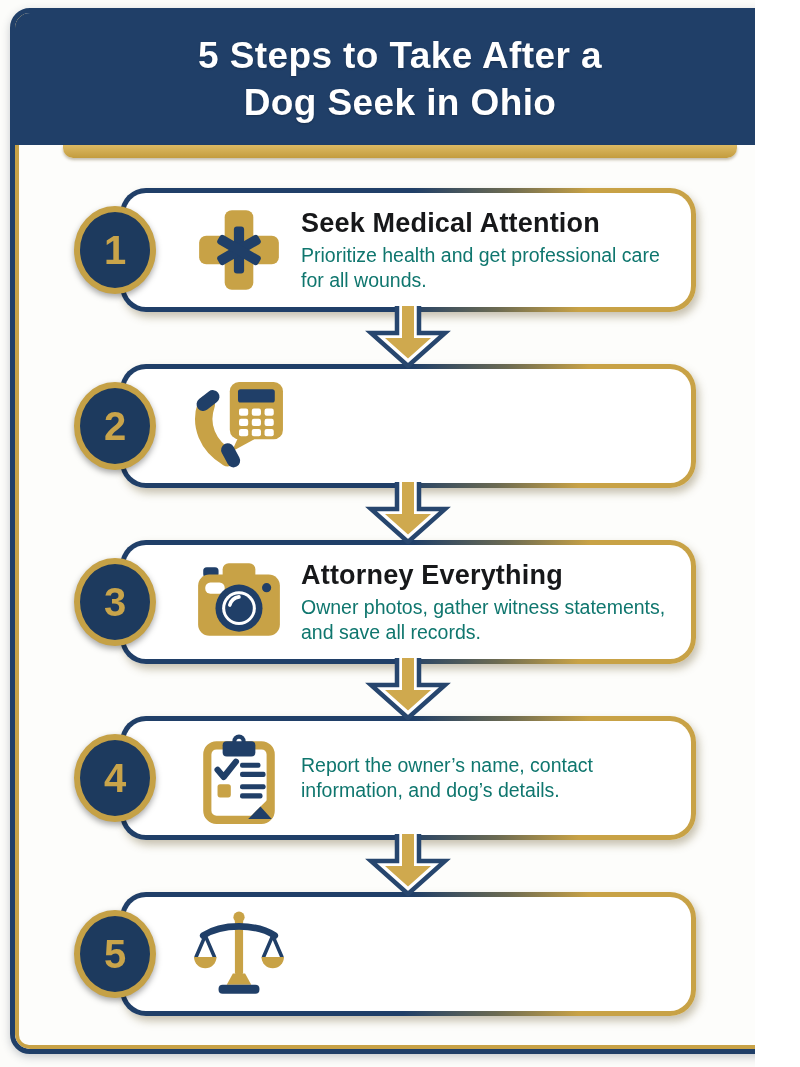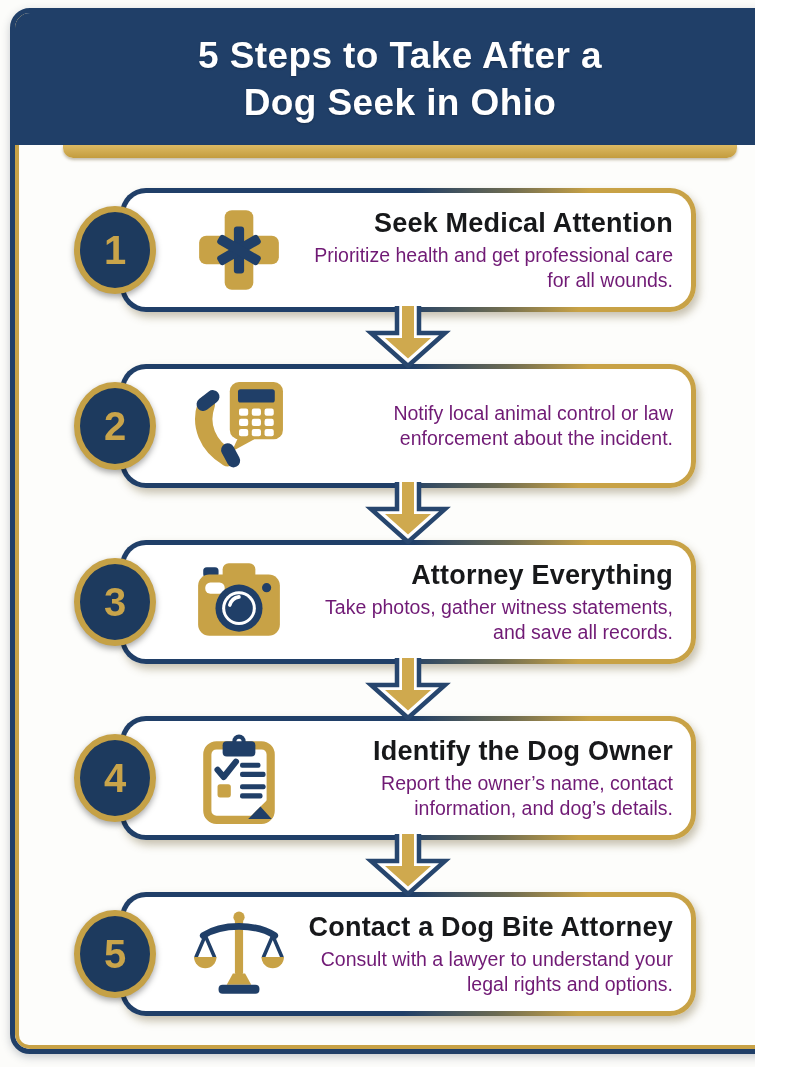--- a/index.html
+++ b/index.html
@@ -37,36 +37,36 @@
   }
   
   .step {
     position:absolute; left:120px; width:576px; height:124px;
     border-radius:26px; padding:5px; z-index:5;
     background:linear-gradient(95deg,#203F68 0%,#203F68 50%,#6b6a52 66%,#C8A246 80%,#C8A246 100%);
     box-shadow:3px 5px 9px rgba(110,95,50,.38);
   }
   .step-inner {
     width:100%; height:100%; background:#ffffff; border-radius:21px;
-    display:flex; align-items:center; overflow:visible;text-align:right;
+    display:flex; align-items:center; overflow:visible;
   }
   .badge {
     position:absolute; left:-46px; top:50%; transform:translateY(-50%);
     width:82px; height:88px; border-radius:50%;
     background:#1d3a5e; border:6px solid #C5A146;
     box-shadow:0 3px 6px rgba(0,0,0,.35);
     display:flex; align-items:center; justify-content:center;
     color:#C9A44A; font-size:40px; font-weight:bold; z-index:6;
   }
   .icon-box { margin-left:58px; width:112px; flex:0 0 auto;
     display:flex; align-items:center; justify-content:center; }
   .text-box { margin-left:6px; padding-right:14px; }
   .step-title { font-size:27px; font-weight:bold; color:#17181A;
     letter-spacing:.2px; margin-bottom:4px; }
-  .step-desc { font-size:19.5px; color:#701a75; line-height:1.27; max-width:372px; }
+  .step-desc { font-size:19.5px; color:#0f766e; line-height:1.27; max-width:372px; }
   
   .arrow { position:absolute; left:356px; width:104px; height:62px; z-index:7; }
   .arrow svg { display:block; }
 </style>
 </head>
 <body>
 
 <div class="canvas">
 
   <div class="poster">
@@ -131,21 +131,20 @@
             <rect x="45" y="48" width="9" height="7" rx="2"></rect>
               <rect x="57.5" y="48" width="9" height="7" rx="2"></rect>
               <rect x="70" y="48" width="9" height="7" rx="2"></rect>
           </g>
           <path d="M13,24 C6,44 14,64 34,76" stroke="#C8A246" stroke-width="17" fill="none" stroke-linecap="round"></path>
           <rect x="2" y="14" width="25" height="13" rx="6.5" fill="#203F68" transform="rotate(-38 14 20)"></rect>
           <rect x="25" y="67" width="25" height="13" rx="6.5" fill="#203F68" transform="rotate(62 37 73)"></rect>
         </svg>
       </div>
       <div class="text-box">
-        <div class="step-desc">Notify local animal control or law enforcement about the incident.</div>
       </div>
     </div>
   </div>
 
   <div class="arrow" style="top:482px">
     <svg width="104" height="62" viewBox="0 0 104 62">
       <path d="M41,0 L41,27 L15,27 L52,60 L89,27 L63,27 L63,0" fill="#ffffff" stroke="none"></path>
       <path d="M41,0 L41,27 L15,27 L52,60 L89,27 L63,27 L63,0" fill="none" stroke="#27466E" stroke-width="4.5"></path>
       <path d="M46,0 L46,32 L29,32 L52,52.5 L75,32 L58,32 L58,0" fill="#CFA94E" stroke="none"></path>
     </svg>
@@ -164,21 +163,21 @@
           <rect x="12" y="26" width="19" height="11" rx="5" fill="#ffffff"></rect>
           <circle cx="72" cy="31" r="4.5" fill="#203F68"></circle>
           <circle cx="45" cy="51" r="23" fill="#203F68"></circle>
           <circle cx="45" cy="51" r="16.5" fill="#ffffff"></circle>
           <circle cx="45" cy="51" r="13.5" fill="#203F68"></circle>
           <path d="M36,48 a11,11 0 0 1 9,-8" stroke="#ffffff" stroke-width="3.5" fill="none" stroke-linecap="round"></path>
         </svg>
       </div>
       <div class="text-box">
         <div class="step-title">Attorney Everything</div>
-        <div class="step-desc">Take photos, gather witness statements, and save all records.</div>
+        <div class="step-desc">Owner photos, gather witness statements, and save all records.</div>
       </div>
     </div>
   </div>
 
   <div class="arrow" style="top:658px">
     <svg width="104" height="62" viewBox="0 0 104 62">
       <path d="M41,0 L41,27 L15,27 L52,60 L89,27 L63,27 L63,0" fill="#ffffff" stroke="none"></path>
       <path d="M41,0 L41,27 L15,27 L52,60 L89,27 L63,27 L63,0" fill="none" stroke="#27466E" stroke-width="4.5"></path>
       <path d="M46,0 L46,32 L29,32 L52,52.5 L75,32 L58,32 L58,0" fill="#CFA94E" stroke="none"></path>
     </svg>
@@ -199,21 +198,20 @@
           <rect x="46" y="30" width="20" height="5" rx="2" fill="#203F68"></rect>
           <rect x="46" y="39" width="25" height="5" rx="2" fill="#203F68"></rect>
           <rect x="24" y="51" width="13" height="13" rx="2.5" fill="#C8A246"></rect>
           <rect x="46" y="51" width="25" height="5" rx="2" fill="#203F68"></rect>
           <rect x="46" y="60" width="22" height="5" rx="2" fill="#203F68"></rect>
           <path d="M54,85 L77,62 L77,85 Z" fill="#C8A246"></path>
           <path d="M54,85 L66,73 L77,85 Z" fill="#203F68"></path>
         </svg>
       </div>
       <div class="text-box">
-        <div class="step-title">Identify the Dog Owner</div>
         <div class="step-desc">Report the owner’s name, contact information, and dog’s details.</div>
       </div>
     </div>
   </div>
 
   <div class="arrow" style="top:834px">
     <svg width="104" height="62" viewBox="0 0 104 62">
       <path d="M41,0 L41,27 L15,27 L52,60 L89,27 L63,27 L63,0" fill="#ffffff" stroke="none"></path>
       <path d="M41,0 L41,27 L15,27 L52,60 L89,27 L63,27 L63,0" fill="none" stroke="#27466E" stroke-width="4.5"></path>
       <path d="M46,0 L46,32 L29,32 L52,52.5 L75,32 L58,32 L58,0" fill="#CFA94E" stroke="none"></path>
@@ -231,20 +229,16 @@
           <rect x="41" y="11" width="8" height="54" rx="2" fill="#C8A246"></rect>
           <path d="M10,27 C28,15 62,15 80,27" stroke="#203F68" stroke-width="6.5" fill="none" stroke-linecap="round"></path>
           <path d="M12,27 L3,48 M12,27 L21,48" stroke="#203F68" stroke-width="3.5" stroke-linecap="round"></path>
           <path d="M78,27 L69,48 M78,27 L87,48" stroke="#203F68" stroke-width="3.5" stroke-linecap="round"></path>
           <path d="M1,48 a11,11 0 0 0 22,0 Z" fill="#C8A246"></path>
           <path d="M67,48 a11,11 0 0 0 22,0 Z" fill="#C8A246"></path>
           <path d="M39,64 L51,64 L57,75 L33,75 Z" fill="#C8A246"></path>
           <rect x="25" y="75" width="40" height="9" rx="4" fill="#203F68"></rect>
         </svg>
       </div>
-      <div class="text-box">
-        <div class="step-title">Contact a Dog Bite Attorney</div>
-        <div class="step-desc">Consult with a lawyer to understand your legal rights and options.</div>
-      </div>
     </div>
   </div>
 
 </div>
 
 </body></html>

